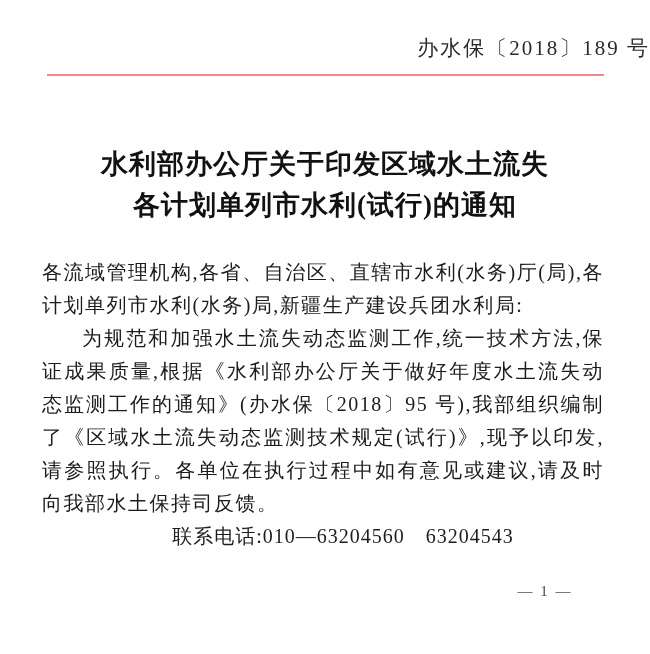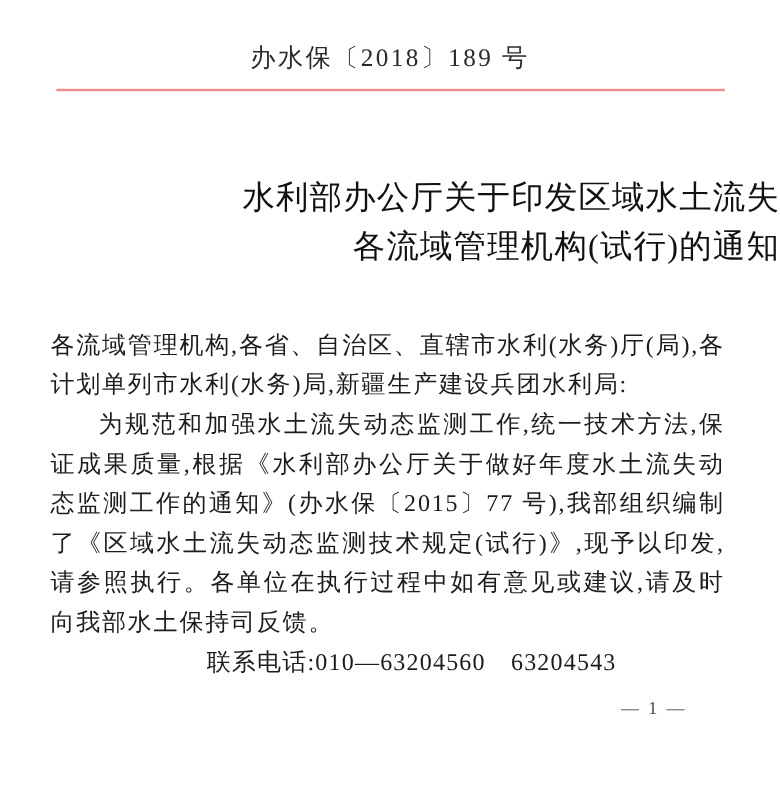--- a/index.html
+++ b/index.html
@@ -11,48 +11,48 @@
     background: #ffffff;
     font-family: "Liberation Serif", "DejaVu Serif", serif;
     color: #1c1c1c;
     overflow: hidden;
   }
   .doc-number {
     position: absolute;
     top: 34px;
     left: 0;
     width: 100%;
-    text-align: center;
+    text-align: right;
     font-size: 21px;
     letter-spacing: 2px;
     color: #2a2a2a;
   }
   .red-separator {
     position: absolute;
     top: 74px;
     left: 47px;
     width: 557px;
     height: 2px;
     background: #ee8a8c;
   }
   .doc-title {
     position: absolute;
     top: 144px;
     left: 0;
     width: 100%;
-    text-align: right;
-    font-weight: 400;
+    text-align: center;
+    font-weight: 700;
     font-size: 27px;
     line-height: 41px;
     letter-spacing: 1px;
     color: #111111;
   }
   .doc-content {
     position: absolute;
-    top: 272px;
+    top: 256px;
     left: 42px;
     width: 562px;
     font-size: 20px;
     line-height: 33px;
     letter-spacing: 1.5px;
     text-align: justify;
     color: #1c1c1c;
   }
   .doc-content p.recipients { text-indent: 0; }
   .doc-content p.body-para  { text-indent: 2em; }
@@ -77,24 +77,24 @@
 <body>
 
 <div class="page">
 
   <div class="doc-number">办水保〔2018〕189 号</div>
 
   <div class="red-separator" style="background: rgb(238, 138, 140);"></div>
 
   <div class="doc-title">
     <div>水利部办公厅关于印发区域水土流失</div>
-    <div>各流域管理机构(试行)的通知</div>
+    <div>各计划单列市水利(试行)的通知</div>
   </div>
 
   <div class="doc-content">
     <p class="recipients">各流域管理机构,各省、自治区、直辖市水利(水务)厅(局),各计划单列市水利(水务)局,新疆生产建设兵团水利局:</p>
-    <p class="body-para">为规范和加强水土流失动态监测工作,统一技术方法,保证成果质量,根据《水利部办公厅关于做好年度水土流失动态监测工作的通知》(办水保〔2015〕77 号),我部组织编制了《区域水土流失动态监测技术规定(试行)》,现予以印发,请参照执行。各单位在执行过程中如有意见或建议,请及时向我部水土保持司反馈。</p>
+    <p class="body-para">为规范和加强水土流失动态监测工作,统一技术方法,保证成果质量,根据《水利部办公厅关于做好年度水土流失动态监测工作的通知》(办水保〔2018〕95 号),我部组织编制了《区域水土流失动态监测技术规定(试行)》,现予以印发,请参照执行。各单位在执行过程中如有意见或建议,请及时向我部水土保持司反馈。</p>
     <p class="contact-line contact-phone">联系电话:010—63204560　63204543</p>
   </div>
 
   <div class="page-number">— 1 —</div>
 
 </div>
 
 </body></html>

